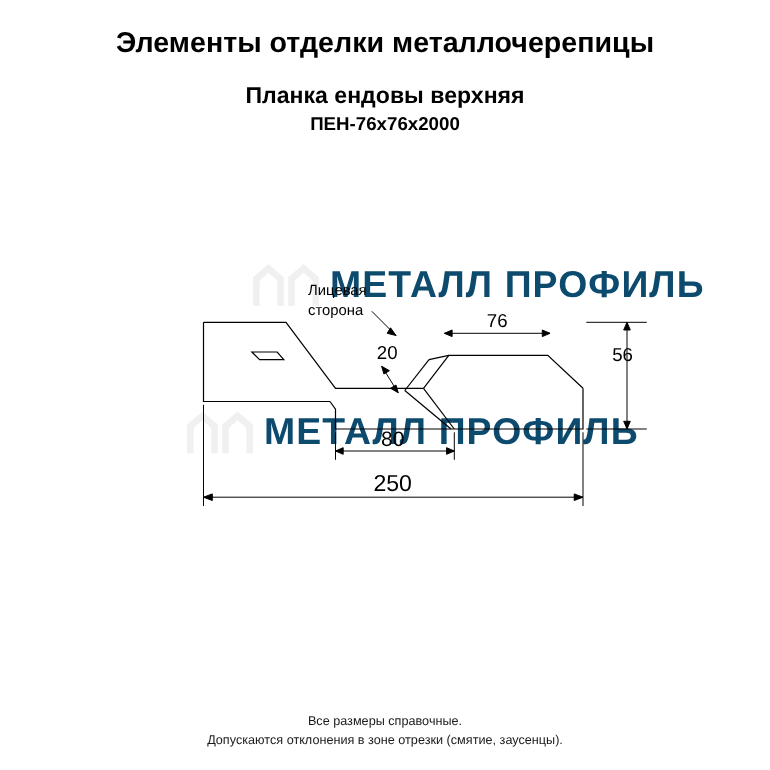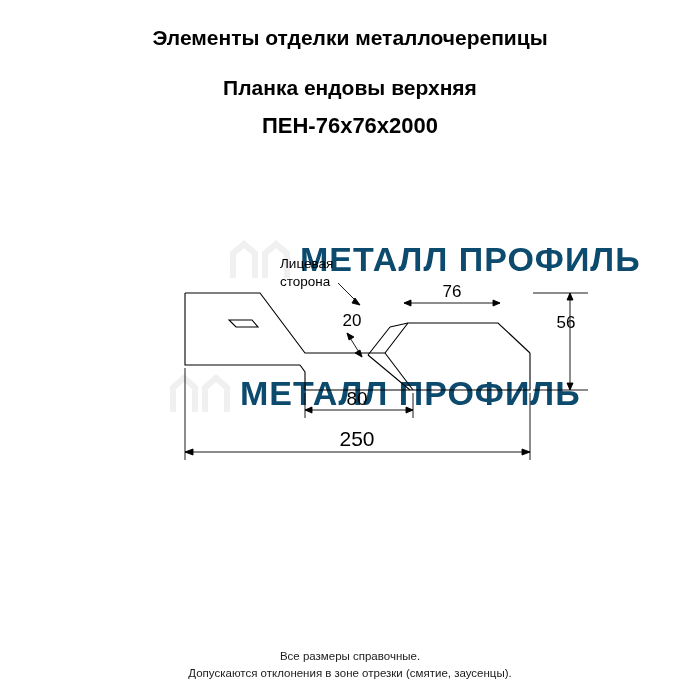--- a/index.html
+++ b/index.html
@@ -22,35 +22,35 @@
     height: 700px;
   }
   .title-block {
     position: absolute;
     left: 0;
     top: 24px;
     width: 700px;
     text-align: center;
   }
   .title-main {
-    font-size: 21px;
+    font-size: 26px;
     font-weight: bold;
     letter-spacing: 0px;
     line-height: 28px;
   }
   .title-sub {
     font-size: 21px;
     font-weight: bold;
     margin-top: 24px;
     line-height: 24px;
   }
   .title-code {
-    font-size: 22px;
+    font-size: 17px;
     font-weight: bold;
-    margin-top: 14px;
+    margin-top: 1px;
     line-height: 24px;
   }
   .drawing {
     position: absolute;
     left: 0;
     top: 150px;
     width: 700px;
     height: 400px;
   }
   .footer {

